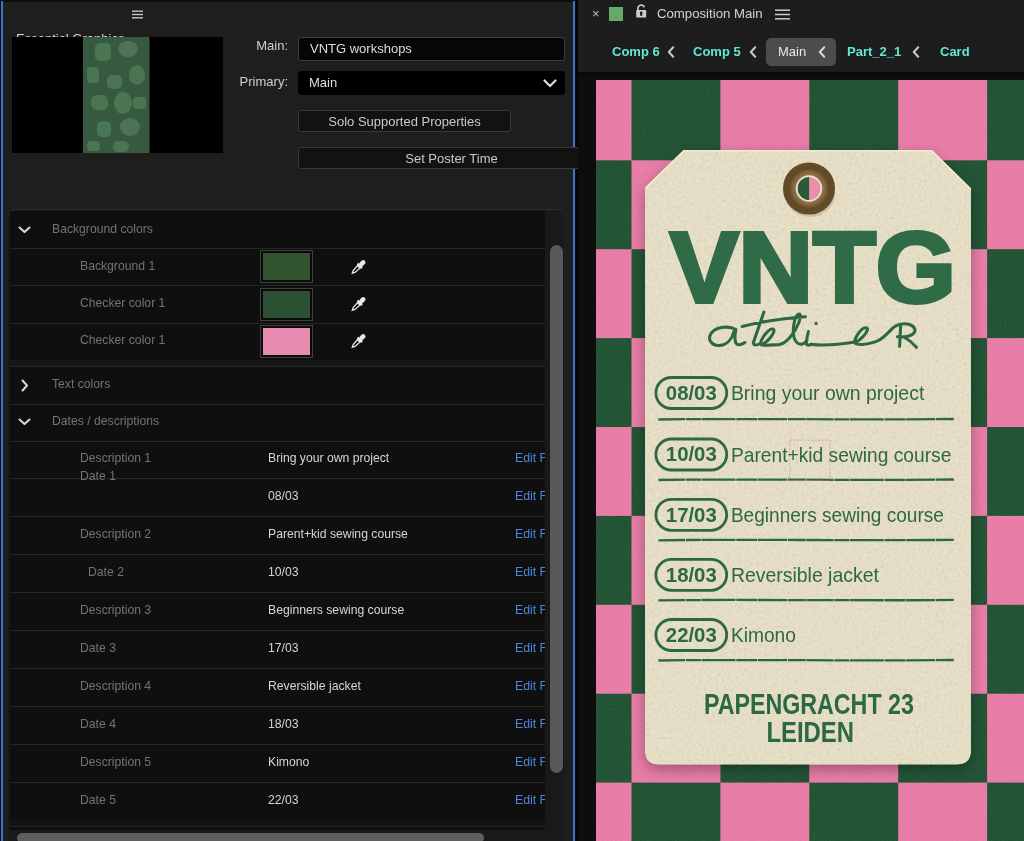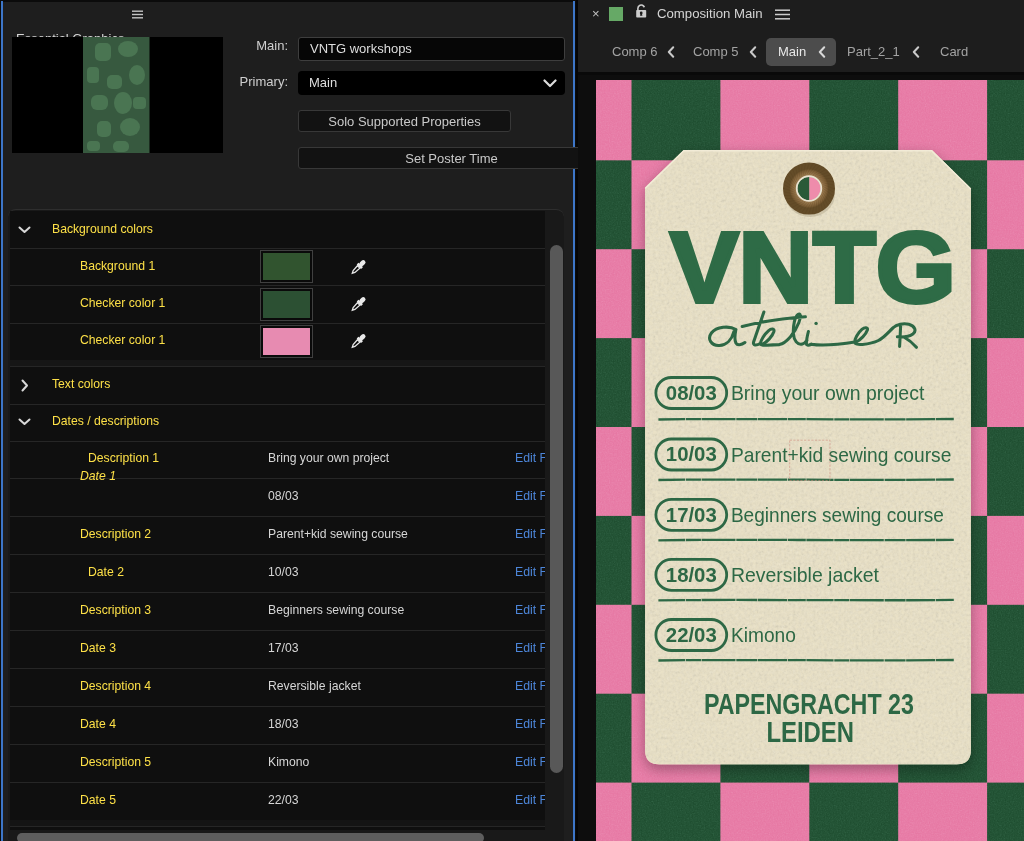--- a/index.html
+++ b/index.html
@@ -10,27 +10,27 @@
   
   #lp{left:0;top:0;width:576px;height:841px;background:#0b0b0b;}
   #lpin{left:3px;top:2px;width:570px;height:839px;background:#1e1e1e;}
   #lp .blue{background:#3d76c8;width:2px;top:1px;height:840px;}
   .hdr{color:#d8d8d8;font-size:13px;}
   .lbl{color:#cfcfcf;font-size:13px;}
   .field{background:#060606;border:1px solid #3e3e3e;border-radius:3px;color:#dedede;
          font-size:13px;line-height:22px;padding-left:11px;}
   .btn{background:#121212;border:1px solid #383838;border-radius:3px;color:#c9c9c9;
        font-size:13px;text-align:center;}
-  .rowlbl{color:#fde047;font-size:12.2px;}
+  .rowlbl{color:#737373;font-size:12.2px;}
   .rowval{color:#d6d6d6;font-size:12.2px;}
   .editf{color:#4d86d9;font-size:12.3px;white-space:nowrap;overflow:hidden;}
   .divl{left:10px;width:535px;height:1px;background:#262626;}
   
   #rp{left:578px;top:0;width:446px;height:841px;background:#1d1d1d;}
-  .crumb{color:#a3a3a3;font-size:13px;}
+  .crumb{color:#5eead4;font-size:13px;font-weight:bold;}
 </style>
 </head>
 <body>
 <div id="page">
 
   <div class="abs" id="lp">
     <div class="abs" id="lpin"></div>
     <div class="abs blue" style="left:1px;"></div>
     <div class="abs blue" style="left:573px;"></div>
 
@@ -117,25 +117,25 @@
     <svg class="abs" style="left:21px;top:378.9px;" width="8" height="13">
         <polyline points="1.5,1.5 6,6.5 1.5,11.5" fill="none" stroke="#d8d8d8" stroke-width="2" stroke-linecap="round" stroke-linejoin="round"></polyline>
       </svg>
       <div class="abs rowlbl" style="left:52px;top:377.4px;">Text colors</div>
     <div class="abs divl" style="top:404.0px;"></div>
     <svg class="abs" style="left:18px;top:418.2px;" width="13" height="8">
         <polyline points="1.5,1.5 6.5,6 11.5,1.5" fill="none" stroke="#d8d8d8" stroke-width="2" stroke-linecap="round" stroke-linejoin="round"></polyline>
       </svg>
       <div class="abs rowlbl" style="left:52px;top:414.2px;">Dates / descriptions</div>
     <div class="abs divl" style="top:440.5px;"></div>
-    <div class="abs rowlbl" style="left:88px;top:451.4px;">Description 1</div>
+    <div class="abs rowlbl" style="left:80px;top:451.4px;">Description 1</div>
       <div class="abs rowval" style="left:268px;top:451.4px;">Bring your own project</div>
       <div class="abs editf" style="left:515px;top:451.4px;width:30px;">Edit Fo</div>
     <div class="abs divl" style="top:478.4px;"></div>
-    <div class="abs rowlbl" style="left:80px;top:469px;font-style:italic;">Date 1</div>
+    <div class="abs rowlbl" style="left:80px;top:469px;">Date 1</div>
       <div class="abs rowval" style="left:268px;top:489.3px;">08/03</div>
       <div class="abs editf" style="left:515px;top:489.3px;width:30px;">Edit Fo</div>
     <div class="abs divl" style="top:516.3px;"></div>
     <div class="abs rowlbl" style="left:80px;top:527.2px;">Description 2</div>
       <div class="abs rowval" style="left:268px;top:527.2px;">Parent+kid sewing course</div>
       <div class="abs editf" style="left:515px;top:527.2px;width:30px;">Edit Fo</div>
     <div class="abs divl" style="top:554.2px;"></div>
     <div class="abs rowlbl" style="left:88px;top:565.1px;">Date 2</div>
       <div class="abs rowval" style="left:268px;top:565.1px;">10/03</div>
       <div class="abs editf" style="left:515px;top:565.1px;width:30px;">Edit Fo</div>

